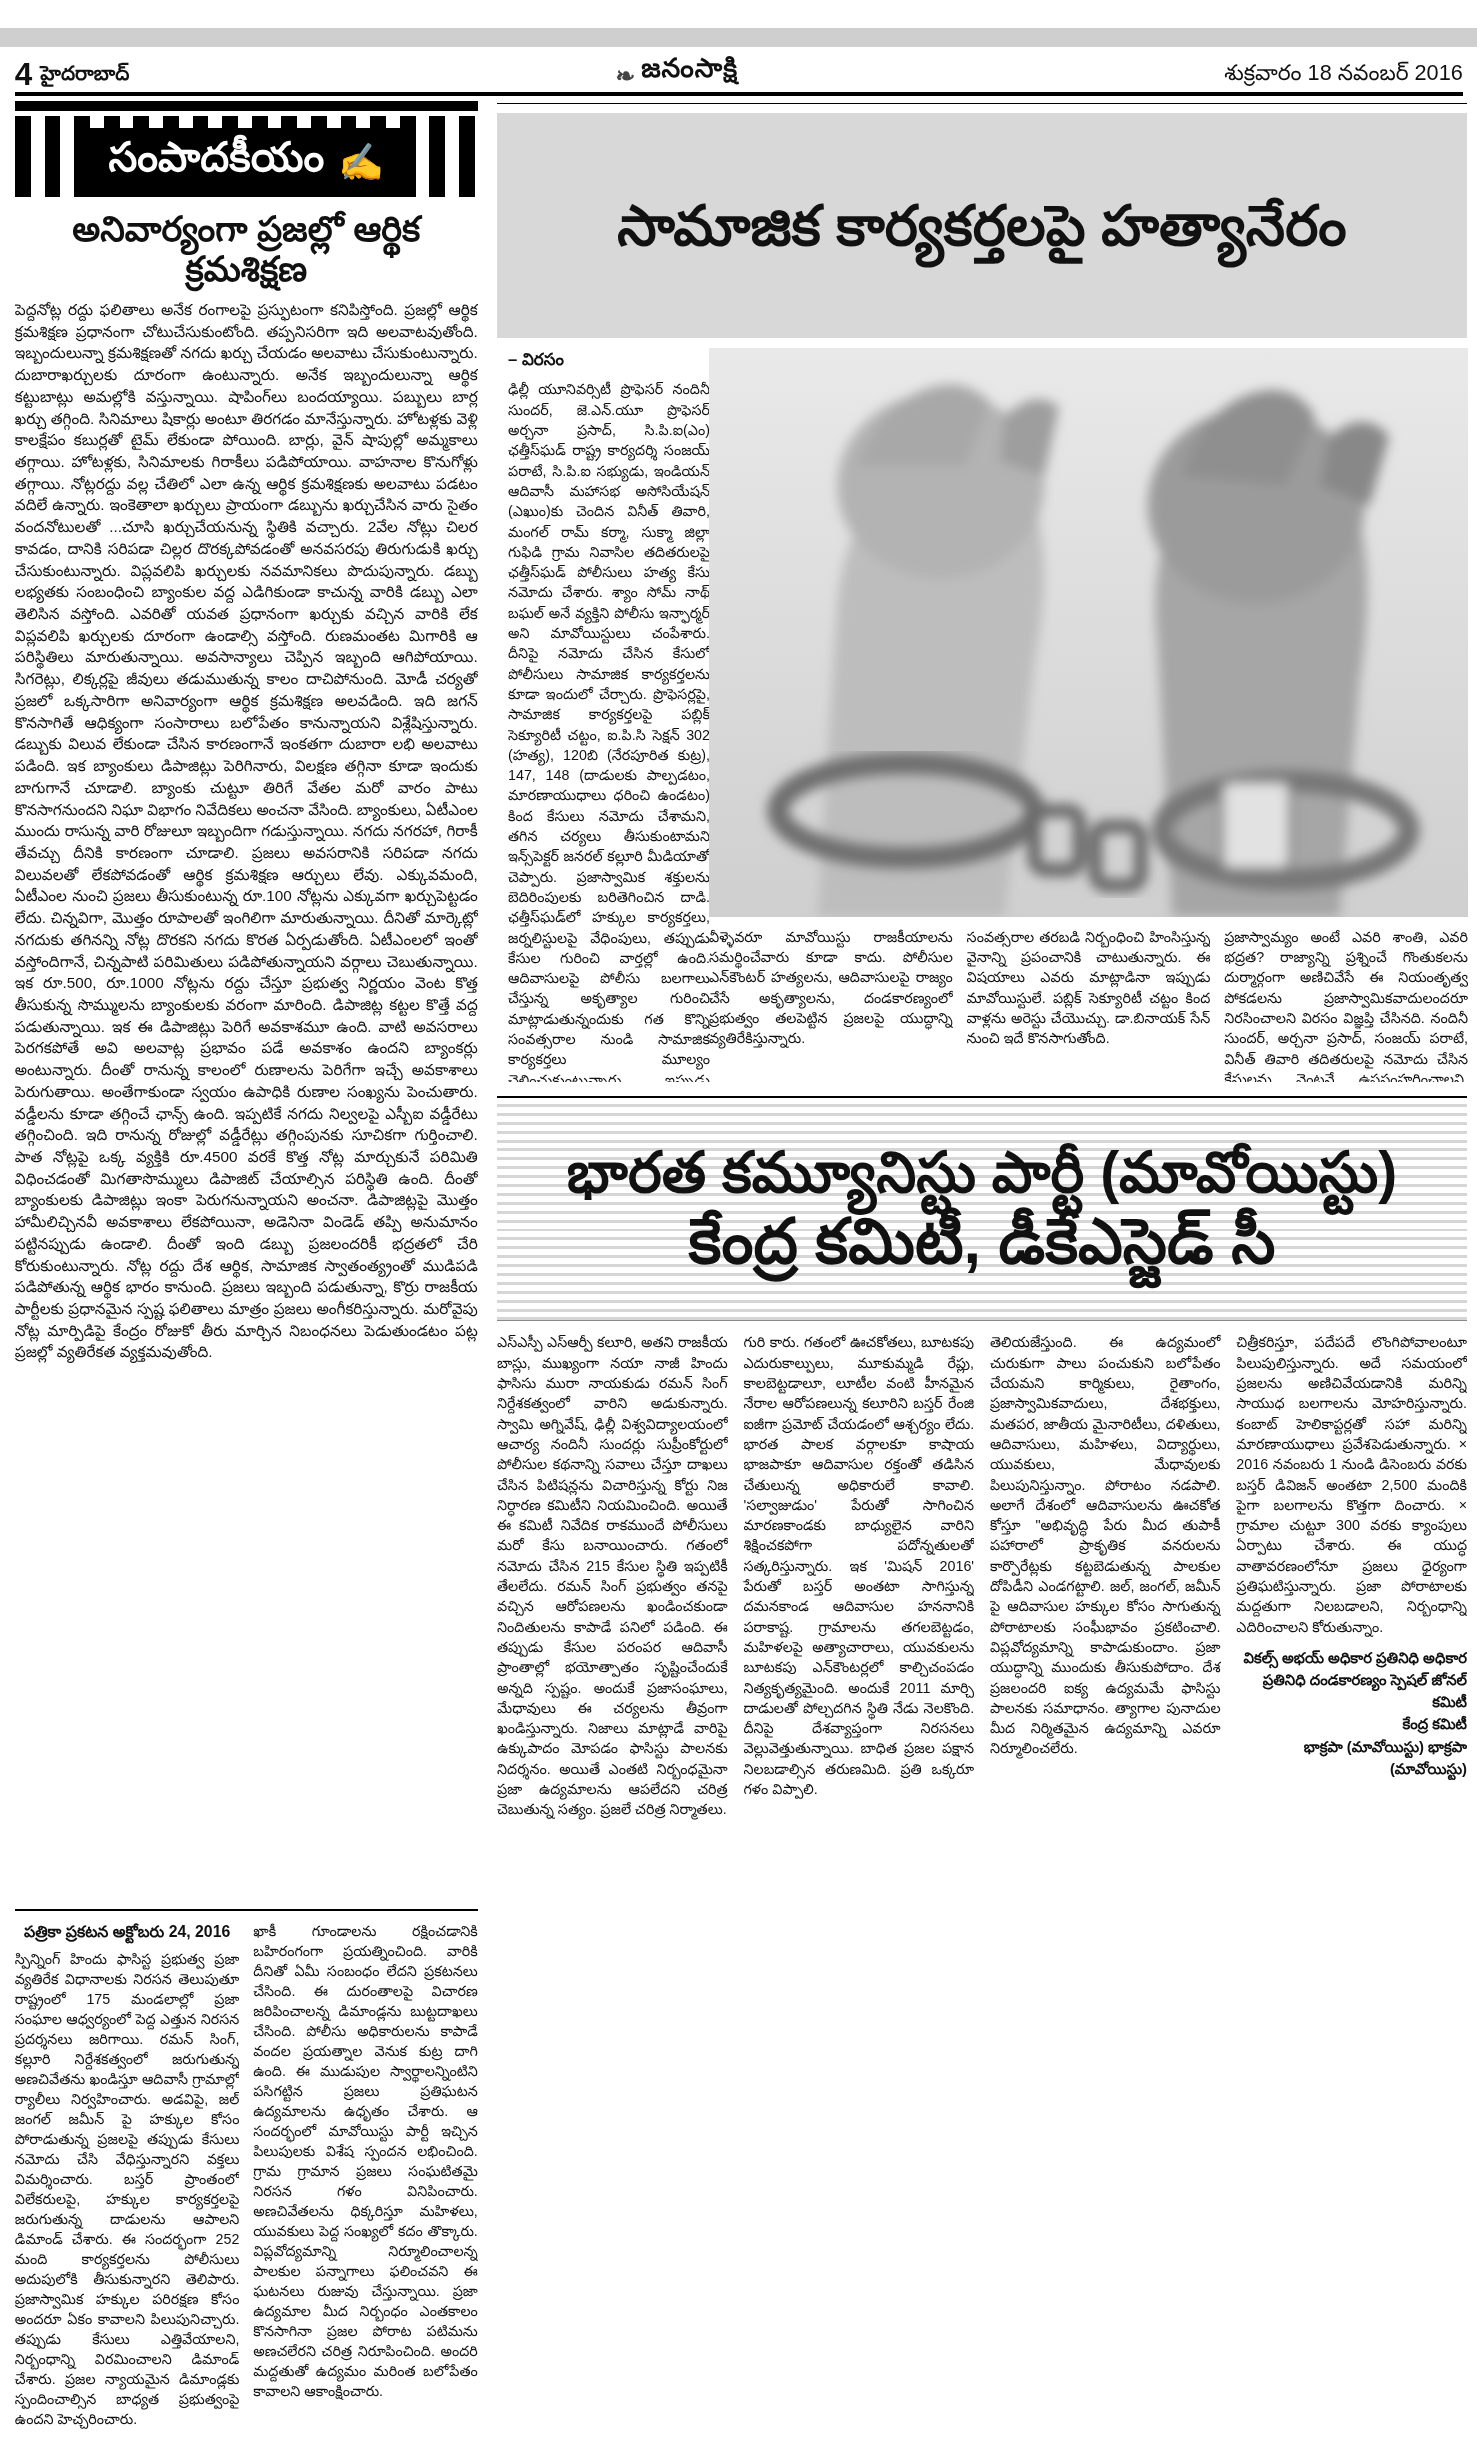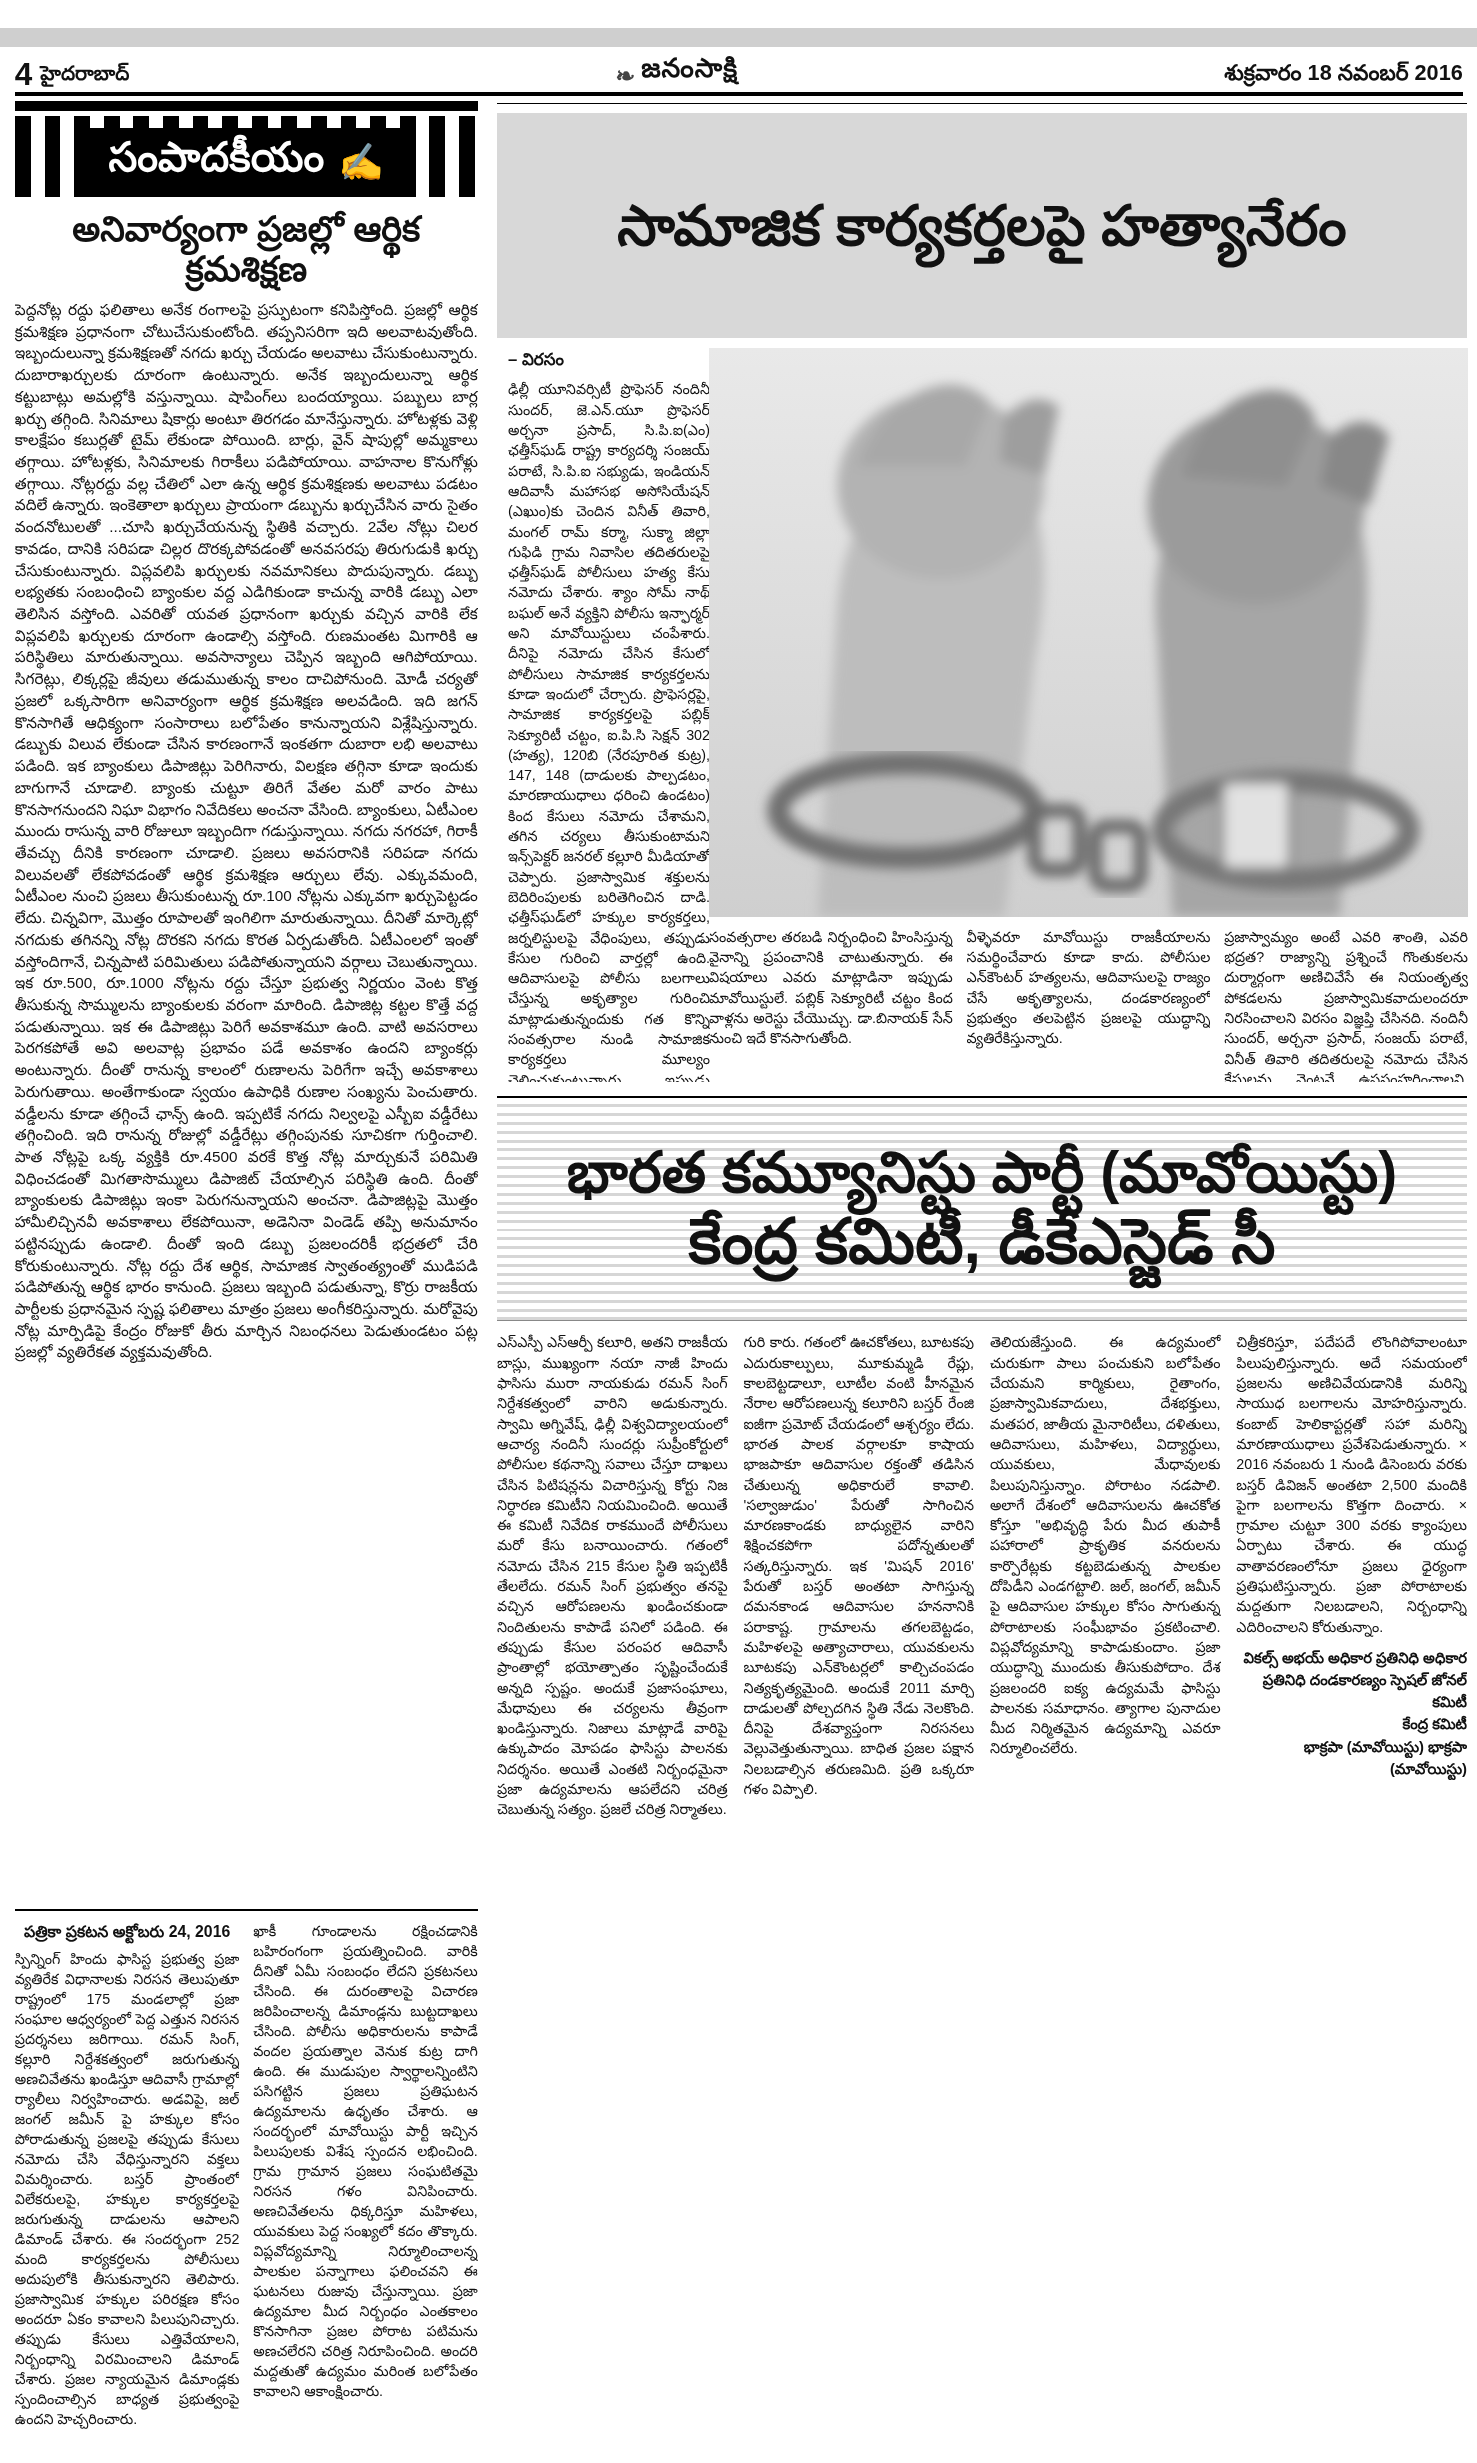--- a/index.html
+++ b/index.html
@@ -12,21 +12,21 @@
   
   .top-band { position:absolute; left:0; top:27.6px; width:1478px; height:19.7px; background:#cfcfcf; }
   .hdr { position:absolute; left:14.8px; top:53px; width:1448px; height:37px;
          display:flex; align-items:flex-end; justify-content:space-between; }
   .hdr-left { display:flex; align-items:flex-end; gap:7.9px; }
   .hdr-pageno { font-size:31.5px; font-weight:bold; line-height:1; }
   .hdr-edition { font-size:20px; font-weight:bold; }
   .hdr-center { display:flex; align-items:flex-end; gap:5.9px; font-weight:bold; }
   .leaf { font-size:23.6px; color:#444; }
   .masthead-name { font-size:26.6px; font-weight:bold; letter-spacing:1px; }
-  .hdr-date { font-size:21.7px; font-weight:bold; }
+  .hdr-date { font-size:21.7px; font-weight:normal; }
   .hdr-rule { position:absolute; left:14.8px; top:92px; width:1448px; height:3.9px; background:#000; }
 
   
   .ed { position:absolute; left:14.8px; top:101px; width:463px; }
   .ed-topbar { height:9.9px; background:#000; margin-bottom:4.9px; }
   .ed-mast {
     height:81px; display:flex; align-items:flex-end; justify-content:center;
     background:repeating-linear-gradient(90deg,#000 0 15.8px,#fff 15.8px 29.6px);
   }
   .ed-mast-box {
@@ -154,22 +154,22 @@
             <ellipse cx="200" cy="470" rx="130" ry="48" fill="none" stroke="#6f6f6f" stroke-width="22"></ellipse>
             <ellipse cx="585" cy="490" rx="125" ry="50" fill="none" stroke="#777777" stroke-width="22"></ellipse>
             <rect x="330" y="470" width="46" height="60" rx="12" fill="none" stroke="#6a6a6a" stroke-width="14"></rect>
             <rect x="392" y="486" width="46" height="60" rx="12" fill="none" stroke="#6a6a6a" stroke-width="14"></rect>
             <rect x="520" y="440" width="70" height="90" rx="10" fill="#e2e2e2" stroke="#8a8a8a" stroke-width="6"></rect>
           </g>
         </svg>
       </div>
 
       <div class="art-bottom">
+        <div class="art-bcol">వీళ్ళెవరూ మావోయిస్టు రాజకీయాలను సమర్థించేవారు కూడా కాదు. పోలీసుల ఎన్‌కౌంటర్ హత్యలను, ఆదివాసులపై రాజ్యం చేసే అకృత్యాలను, దండకారణ్యంలో ప్రభుత్వం తలపెట్టిన ప్రజలపై యుద్ధాన్ని వ్యతిరేకిస్తున్నారు.</div>
         <div class="art-bcol">సంవత్సరాల తరబడి నిర్బంధించి హింసిస్తున్న వైనాన్ని ప్రపంచానికి చాటుతున్నారు. ఈ విషయాలు ఎవరు మాట్లాడినా ఇప్పుడు మావోయిస్టులే. పబ్లిక్ సెక్యూరిటీ చట్టం కింద వాళ్లను అరెస్టు చేయొచ్చు. డా.బినాయక్ సేన్ నుంచి ఇదే కొనసాగుతోంది.</div>
-        <div class="art-bcol">వీళ్ళెవరూ మావోయిస్టు రాజకీయాలను సమర్థించేవారు కూడా కాదు. పోలీసుల ఎన్‌కౌంటర్ హత్యలను, ఆదివాసులపై రాజ్యం చేసే అకృత్యాలను, దండకారణ్యంలో ప్రభుత్వం తలపెట్టిన ప్రజలపై యుద్ధాన్ని వ్యతిరేకిస్తున్నారు.</div>
         <div class="art-bcol">ప్రజాస్వామ్యం అంటే ఎవరి శాంతి, ఎవరి భద్రత? రాజ్యాన్ని ప్రశ్నించే గొంతుకలను దుర్మార్గంగా అణిచివేసే ఈ నియంతృత్వ పోకడలను ప్రజాస్వామికవాదులందరూ నిరసించాలని విరసం విజ్ఞప్తి చేసినది. నందినీ సుందర్, అర్చనా ప్రసాద్, సంజయ్ పరాటే, వినీత్ తివారి తదితరులపై నమోదు చేసిన కేసులను వెంటనే ఉపసంహరించాలని, నిర్బంధ కాండను ఆపాలని డిమాండ్ చేస్తున్నాం.</div>
       </div>
     </div>
 
     <div class="hl2">
       <div class="hl2-line1">భారత కమ్యూనిస్టు పార్టీ (మావోయిస్టు)</div>
       <div class="hl2-line2">కేంద్ర కమిటీ, డీకేఎస్జెడ్ సీ</div>
     </div>
 
     <div class="bt">

